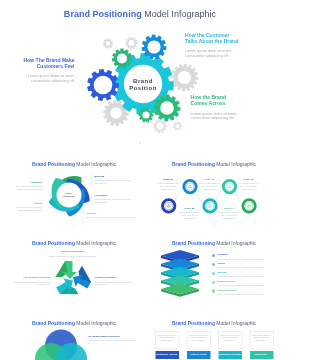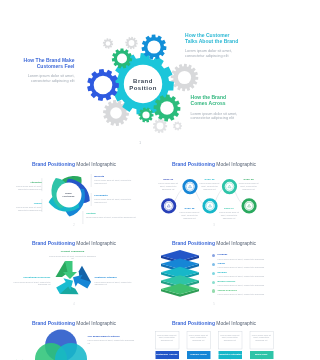--- a/index.html
+++ b/index.html
@@ -23,20 +23,24 @@
   .lbl{position:absolute;}
   .lbl .lh{font-size:2.5px;font-weight:700;line-height:3.1px;}
   .lbl .lp{font-size:2.1px;color:#b0b7c0;line-height:2.7px;margin-top:1.1px;}
 </style>
 </head>
 <body>
 
 <div class="page">
 
   <section class="hero">
+    <div class="hero-title">
+      <span class="t1">Brand Positioning</span>
+      <span class="t2">Model Infographic</span>
+    </div>
 
     <svg class="hero-art" width="280" height="150" viewBox="0 0 280 150">
       <path d="M113.20 43.59 L112.92 45.19 L111.69 45.04 L111.34 45.70 L112.15 46.63 L110.98 47.76 L110.08 46.91 L109.41 47.24 L109.52 48.47 L107.91 48.70 L107.68 47.49 L106.94 47.36 L106.31 48.42 L104.87 47.65 L105.40 46.54 L104.87 46.00 L103.74 46.48 L103.03 45.02 L104.11 44.43 L104.00 43.68 L102.80 43.41 L103.08 41.81 L104.31 41.96 L104.66 41.30 L103.85 40.37 L105.02 39.24 L105.92 40.09 L106.59 39.76 L106.48 38.53 L108.09 38.30 L108.32 39.51 L109.06 39.64 L109.69 38.58 L111.13 39.35 L110.60 40.46 L111.13 41.00 L112.26 40.52 L112.97 41.98 L111.89 42.57 L112.00 43.32 Z" fill="#dadbdd"></path>
       <circle cx="108.0" cy="43.5" r="2.3" fill="#fff"></circle>
       <path d="M137.70 42.84 L137.53 44.45 L136.10 44.36 L135.83 45.07 L136.95 45.96 L136.00 47.27 L134.80 46.48 L134.22 46.96 L134.74 48.29 L133.26 48.94 L132.62 47.67 L131.88 47.79 L131.66 49.20 L130.05 49.03 L130.14 47.60 L129.43 47.33 L128.54 48.45 L127.23 47.50 L128.02 46.30 L127.54 45.72 L126.21 46.24 L125.56 44.76 L126.83 44.12 L126.71 43.38 L125.30 43.16 L125.47 41.55 L126.90 41.64 L127.17 40.93 L126.05 40.04 L127.00 38.73 L128.20 39.52 L128.78 39.04 L128.26 37.71 L129.74 37.06 L130.38 38.33 L131.12 38.21 L131.34 36.80 L132.95 36.97 L132.86 38.40 L133.57 38.67 L134.46 37.55 L135.77 38.50 L134.98 39.70 L135.46 40.28 L136.79 39.76 L137.44 41.24 L136.17 41.88 L136.29 42.62 Z" fill="#dadbdd"></path>
       <circle cx="131.5" cy="43.0" r="2.9" fill="#fff"></circle>
       <path d="M198.29 77.11 L198.11 79.81 L195.46 79.80 L195.11 81.08 L197.39 82.42 L196.19 84.84 L193.74 83.82 L192.94 84.87 L194.53 86.98 L192.49 88.75 L190.62 86.88 L189.48 87.53 L190.14 90.09 L187.57 90.95 L186.57 88.51 L185.26 88.67 L184.89 91.29 L182.19 91.11 L182.20 88.46 L180.92 88.11 L179.58 90.39 L177.16 89.19 L178.18 86.74 L177.13 85.94 L175.02 87.53 L173.25 85.49 L175.12 83.62 L174.47 82.48 L171.91 83.14 L171.05 80.57 L173.49 79.57 L173.33 78.26 L170.71 77.89 L170.89 75.19 L173.54 75.20 L173.89 73.92 L171.61 72.58 L172.81 70.16 L175.26 71.18 L176.06 70.13 L174.47 68.02 L176.51 66.25 L178.38 68.12 L179.52 67.47 L178.86 64.91 L181.43 64.05 L182.43 66.49 L183.74 66.33 L184.11 63.71 L186.81 63.89 L186.80 66.54 L188.08 66.89 L189.42 64.61 L191.84 65.81 L190.82 68.26 L191.87 69.06 L193.98 67.47 L195.75 69.51 L193.88 71.38 L194.53 72.52 L197.09 71.86 L197.95 74.43 L195.51 75.43 L195.67 76.74 Z" fill="#d8d9db"></path>
       <circle cx="184.5" cy="77.5" r="6.6" fill="#fff"></circle>
       <path d="M129.00 112.90 L128.70 115.80 L126.14 115.72 L125.69 117.05 L127.75 118.55 L126.22 121.03 L123.96 119.85 L122.97 120.86 L124.18 123.10 L121.73 124.67 L120.20 122.62 L118.87 123.10 L118.99 125.65 L116.10 126.00 L115.61 123.49 L114.20 123.34 L113.20 125.70 L110.45 124.75 L111.09 122.28 L109.89 121.54 L107.97 123.22 L105.90 121.18 L107.55 119.24 L106.79 118.04 L104.33 118.73 L103.35 115.99 L105.68 114.95 L105.51 113.55 L103.00 113.10 L103.30 110.20 L105.86 110.28 L106.31 108.95 L104.25 107.45 L105.78 104.97 L108.04 106.15 L109.03 105.14 L107.82 102.90 L110.27 101.33 L111.80 103.38 L113.13 102.90 L113.01 100.35 L115.90 100.00 L116.39 102.51 L117.80 102.66 L118.80 100.30 L121.55 101.25 L120.91 103.72 L122.11 104.46 L124.03 102.78 L126.10 104.82 L124.45 106.76 L125.21 107.96 L127.67 107.27 L128.65 110.01 L126.32 111.05 L126.49 112.45 Z" fill="#d8d9db"></path>
       <circle cx="116" cy="113" r="5.8" fill="#fff"></circle>

